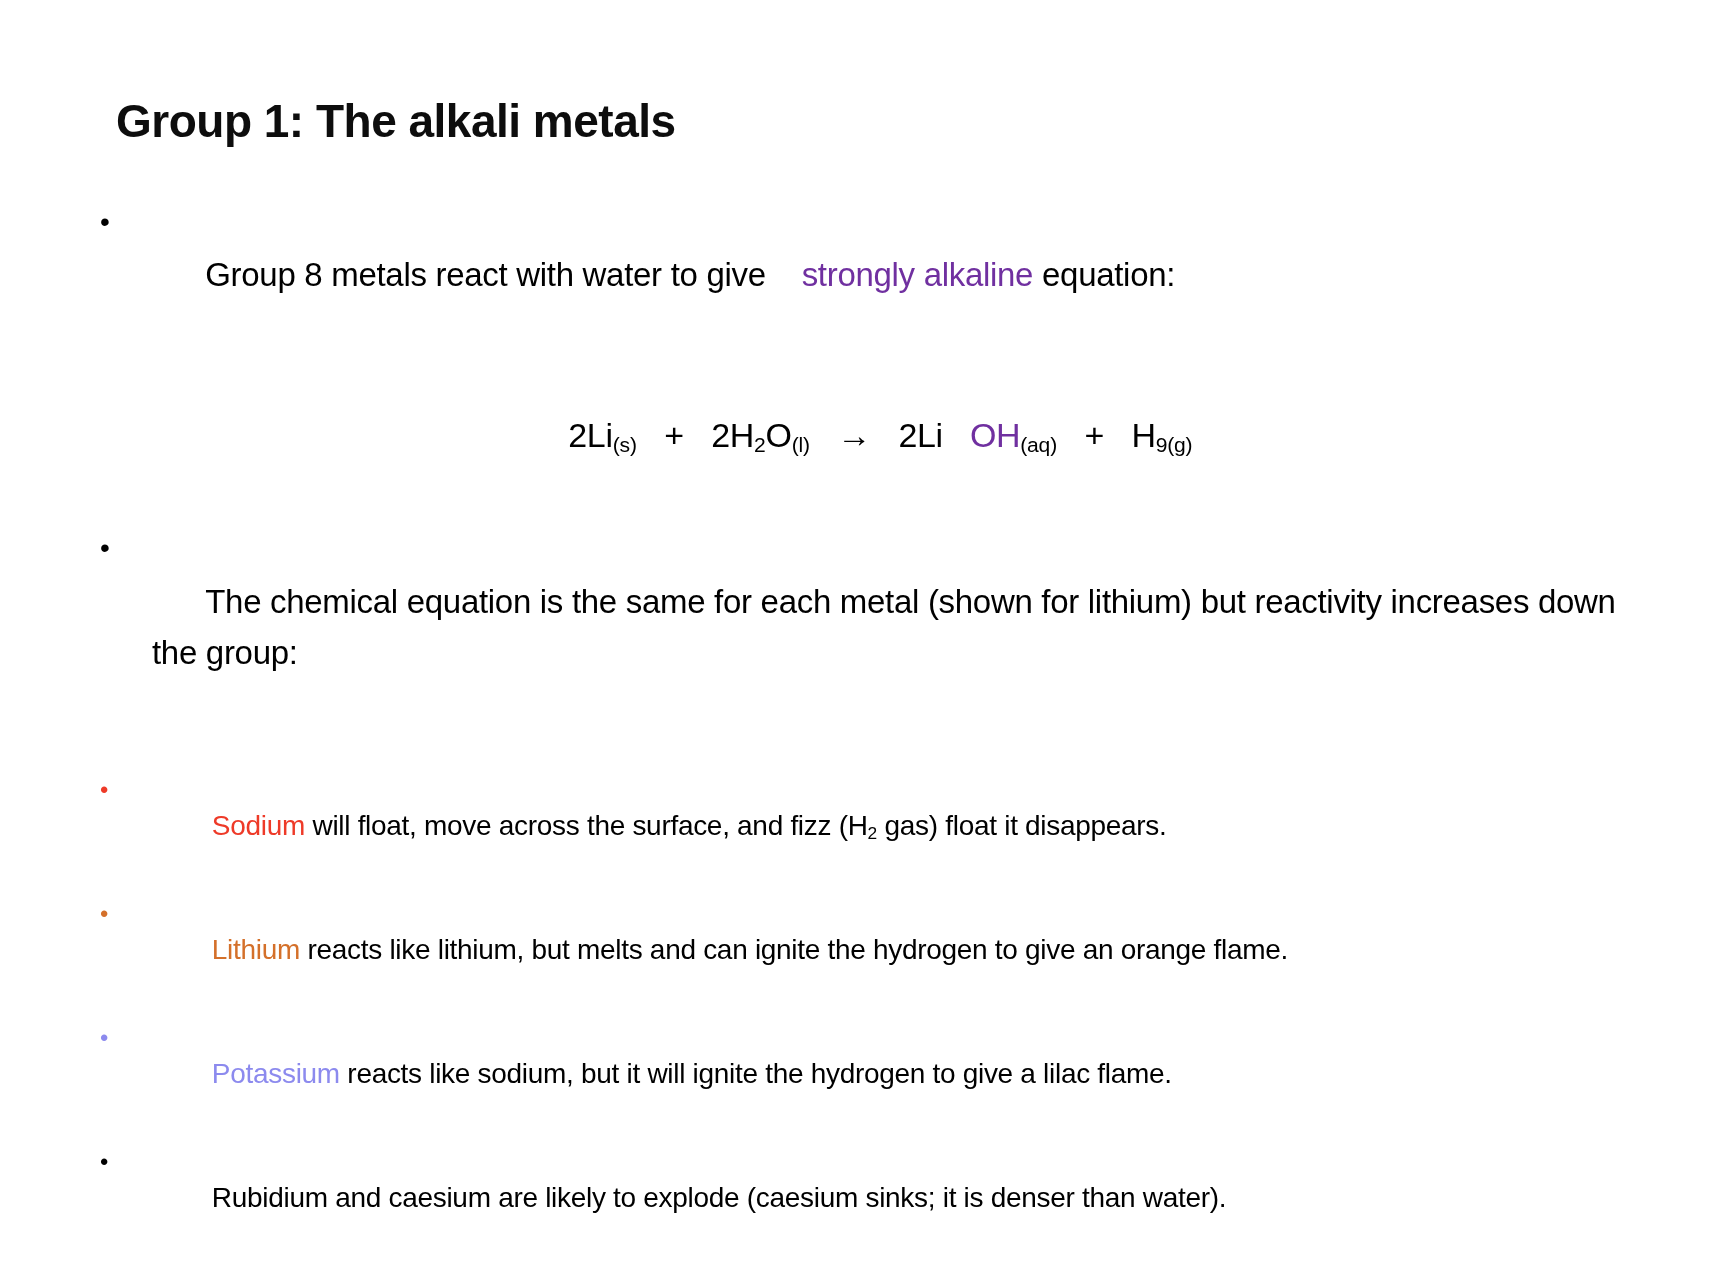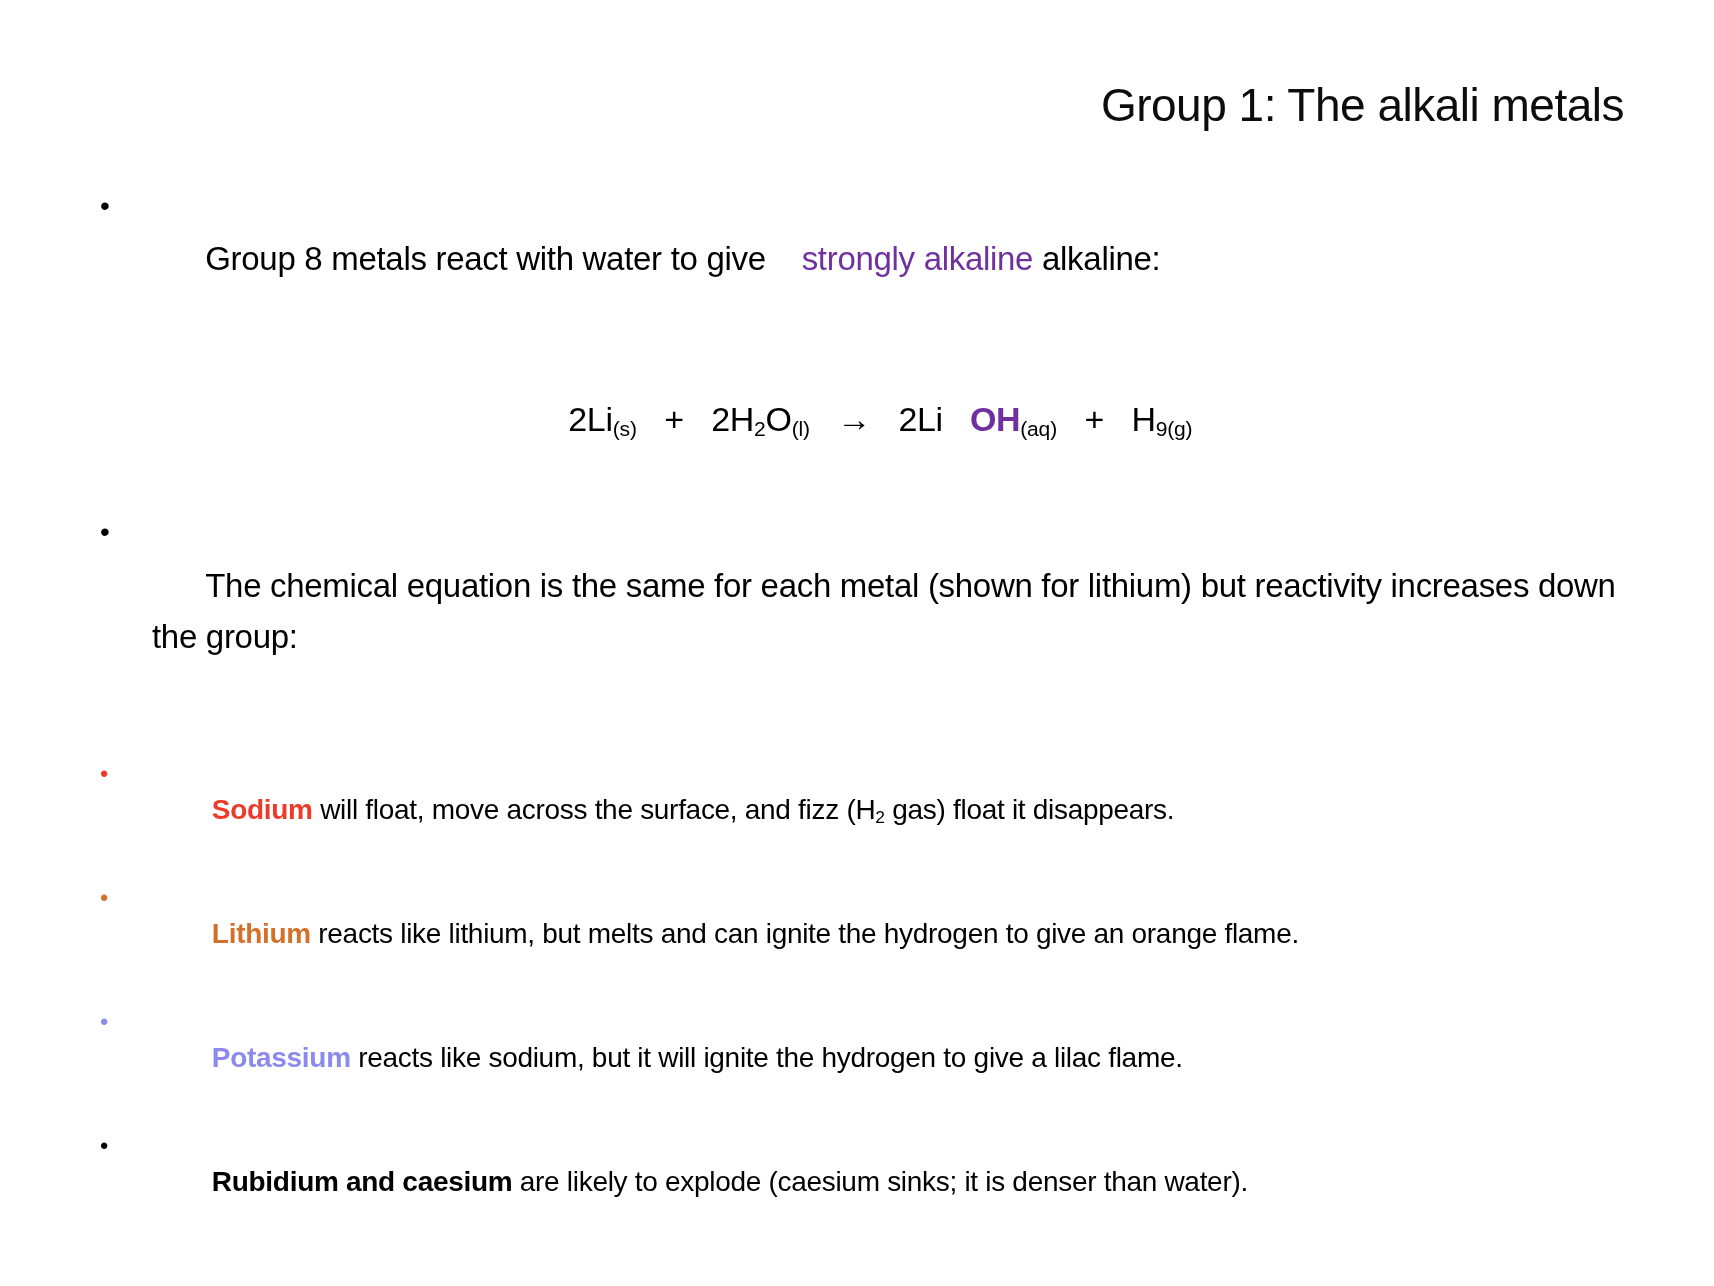--- a/index.html
+++ b/index.html
@@ -9,24 +9,24 @@
     height: 1286px;
     background: #ffffff;
     box-sizing: border-box;
     padding: 78px 90px 0 100px;
     overflow: hidden;
     font-family: "Liberation Sans", sans-serif;
     color: #000000;
     letter-spacing: -0.3px;
   }
   .title {
-    margin: 0;
-    text-align: right;
+    margin: 16px;
+    text-align: left;
     font-size: 46px;
-    font-weight: 400;
+    font-weight: 700;
     letter-spacing: -0.5px;
     color: #0d0d0d;
   }
   .bullet { display: flex; align-items: flex-start; }
   .bullet .marker { flex: 0 0 52px; }
   .bullet .content { flex: 1 1 auto; white-space: pre-wrap; }
 
   .size-main { font-size: 33px; line-height: 1.55; }
   .size-small { font-size: 28px; line-height: 1.25; }
   .size-main .marker, .size-small .marker { font-size: 0.85em; line-height: inherit; padding-top: 2px; }
@@ -40,38 +40,38 @@
     white-space: pre-wrap;
   }
   .b-same { margin-top: 12px; }
   .group-small { margin-top: 44px; }
   .group-small .bullet + .bullet { margin-top: 19px; }
   .b-metals { margin-top: 40px; }
   .b-metals .content { line-height: 1.62; }
 
   sub.sm { font-size: 0.62em; line-height: 0; position: relative; vertical-align: baseline; top: 0.22em; letter-spacing: -0.2px; }
 
-  .bold { font-weight: 700; }
+  .bold { font-weight: 400; }
   .c-purple { color: #7030A0; margin-left: 27px; }
   .c-red    { color: #EE3A28; }
   .c-orange { color: #D4702A; }
   .c-lilac  { color: #8C8AEE; }
   .c-teal   { color: #4FA7C6; }
 </style>
 </head>
 <body>
 
 <div class="slide">
 
   <h1 class="title">Group 1: The alkali metals</h1>
 
   <div class="bullet size-main b-water">
     <span class="marker">•</span>
     <div class="content">
-      <span>Group 8 metals react with water to give </span><span class="c-purple">strongly alkaline</span><span> alkaline:</span>
+      <span>Group 8 metals react with water to give </span><span class="c-purple">strongly alkaline</span><span> equation:</span>
     </div>
   </div>
 
   <div class="equation-line">
     <span>2Li</span><sub class="sm">(s)</sub><span>   +   2H</span><sub class="sm">2</sub><span>O</span><sub class="sm">(l)</sub><span>   →   2Li</span><span class="c-purple bold">OH</span><sub class="sm">(aq)</sub><span>   +   H</span><sub class="sm">9(g)</sub>
   </div>
 
   <div class="bullet size-main b-same">
     <span class="marker">•</span>
     <div class="content">

